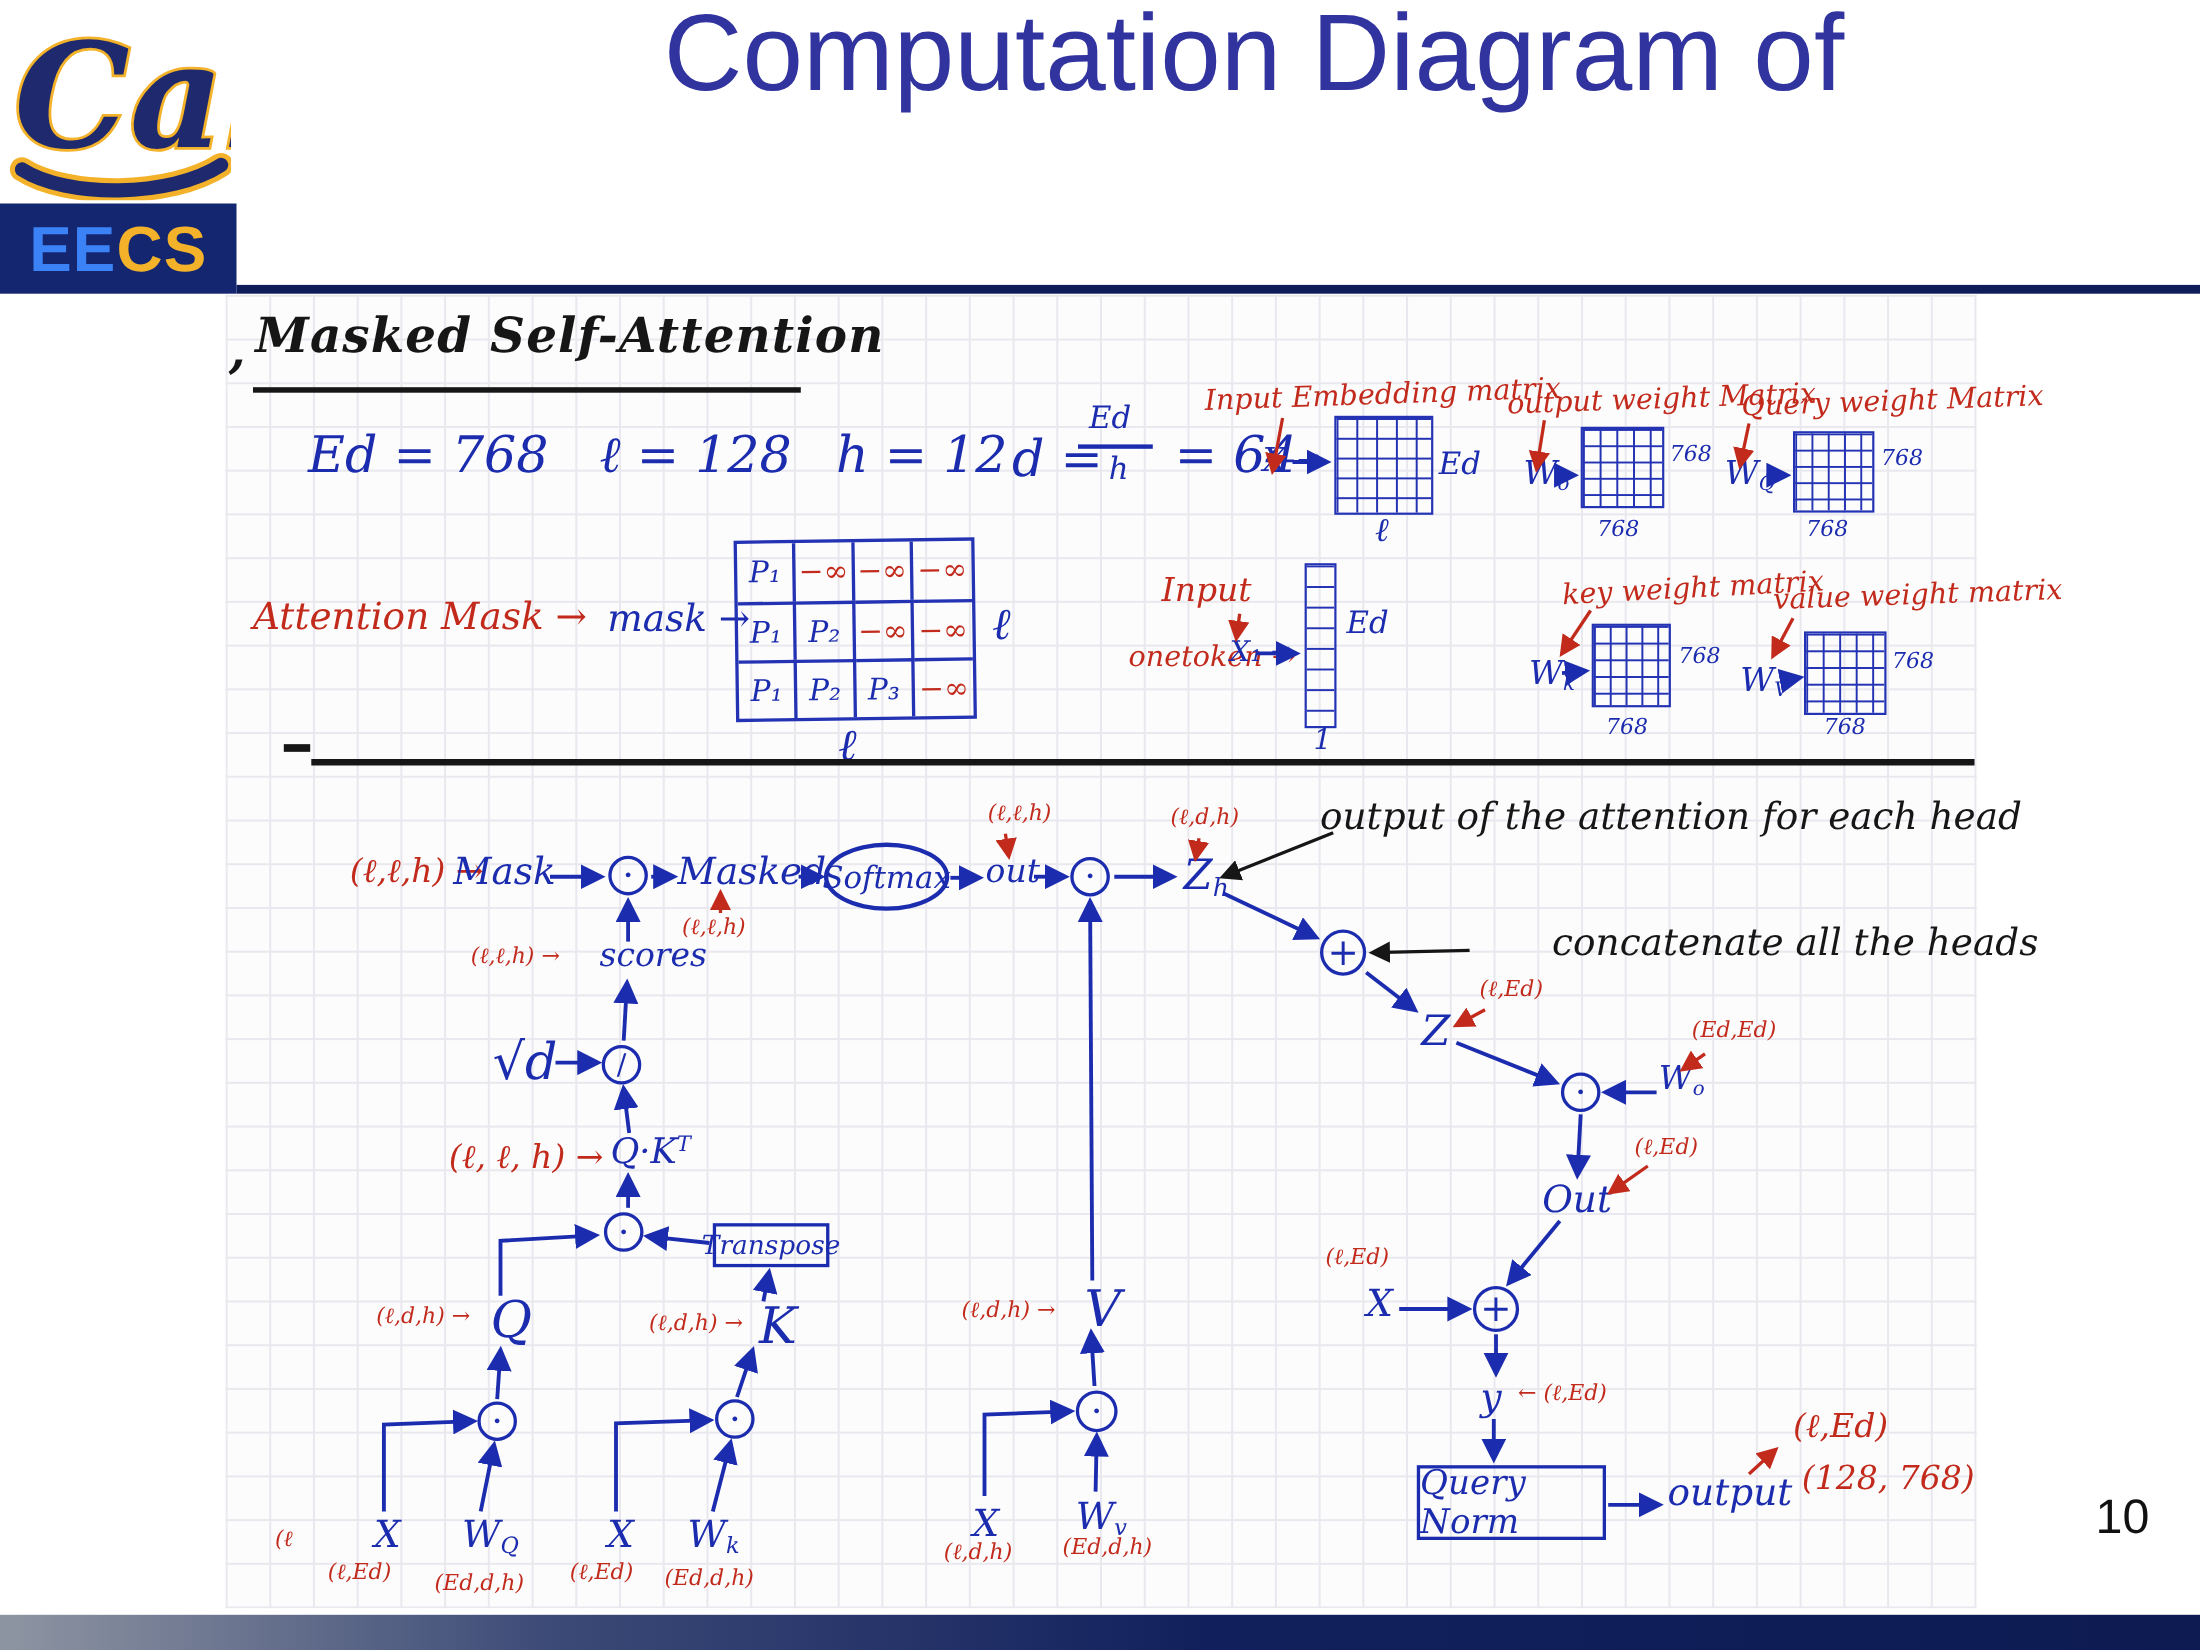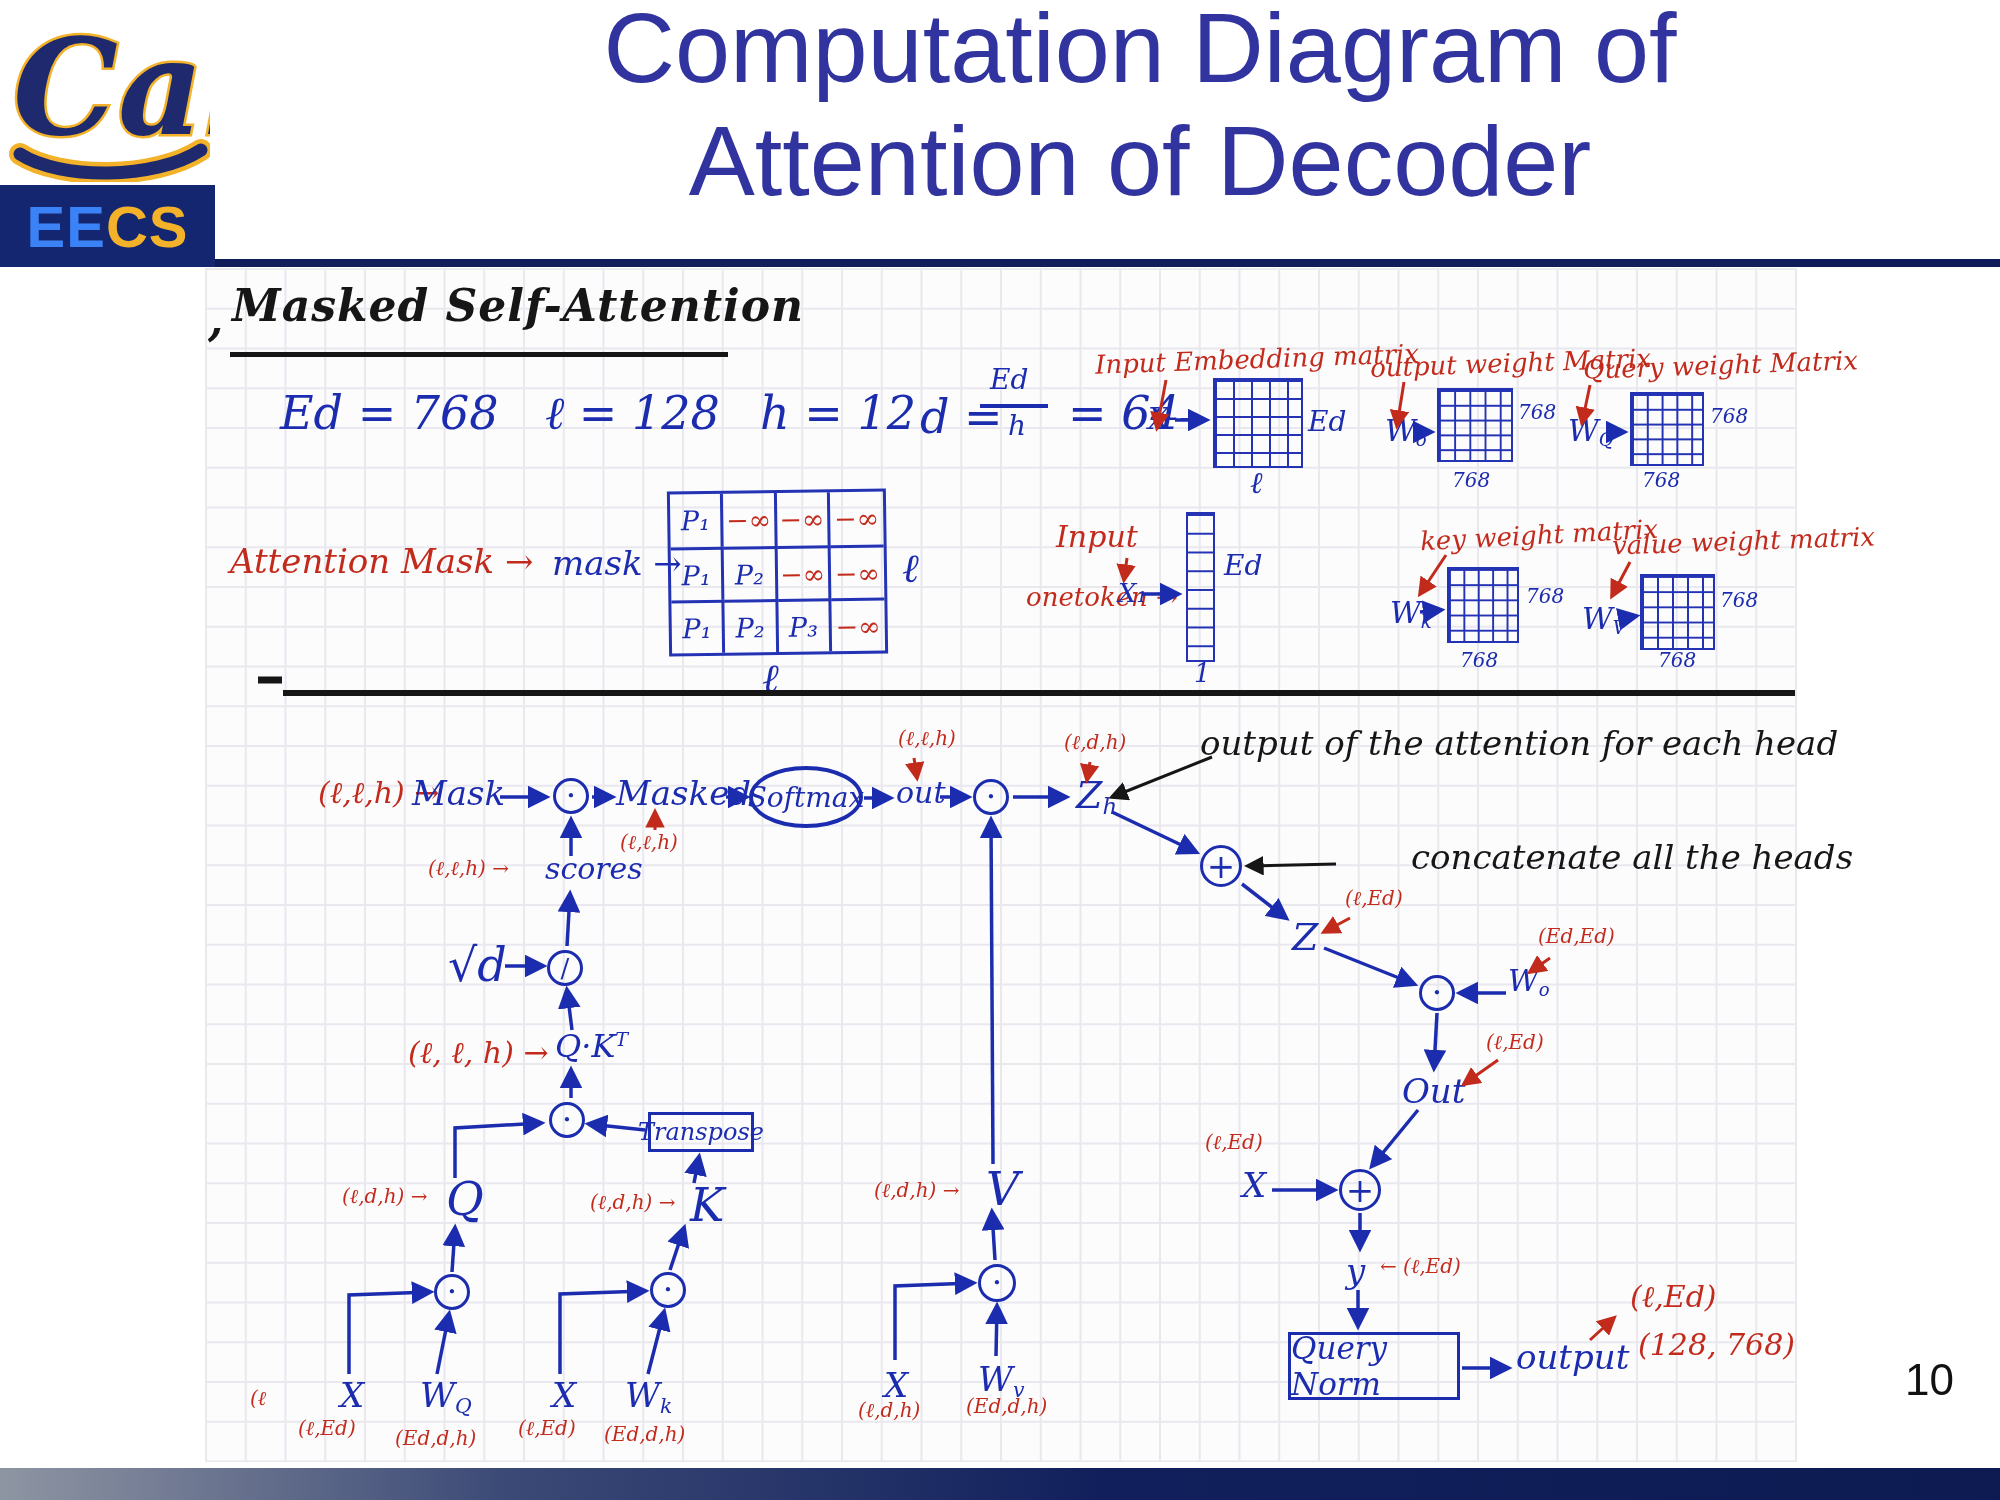--- a/index.html
+++ b/index.html
@@ -59,21 +59,20 @@
   </svg>
 </div>
 
 <div id="eecs-bar">
   <span class="ee">EE</span>
     <span class="cs">CS</span>
 </div>
 
 <div id="title">
   <div>Computation Diagram of</div>
-  <div>Attention of Decoder</div>
 </div>
 
 <div id="header-rule"></div>
 
 <div id="whiteboard"></div>
 
 <div class="hw blk s44" style="left:208px;top:298px">,</div>
 <div class="hw blk s44" style="left:232px;top:284px">Masked Self-Attention</div>
 <div class="abs" style="left:230px;top:352px;width:498px;height:5px;background:#161616"></div>
 

